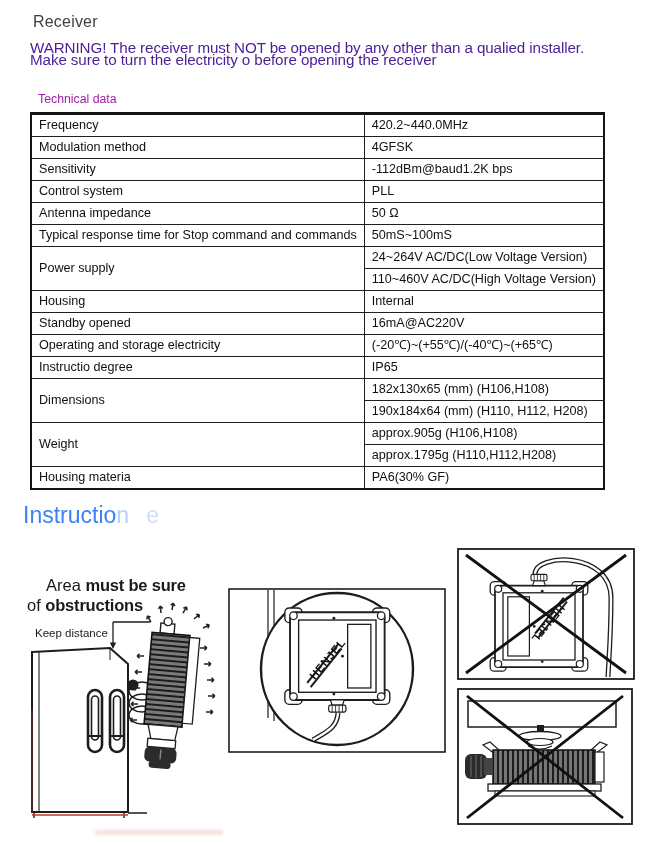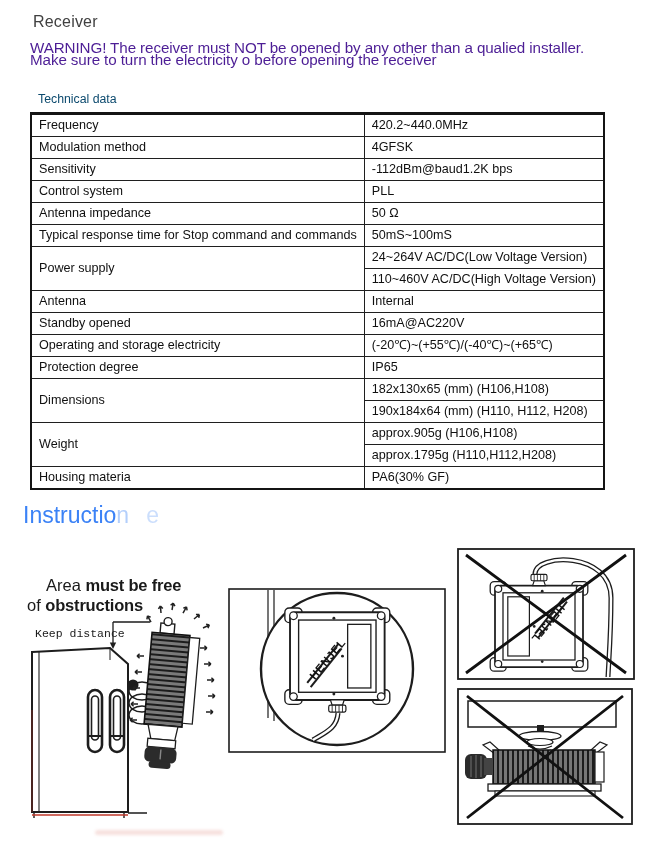--- a/index.html
+++ b/index.html
@@ -6,37 +6,37 @@
   body{
     width:658px;height:843px;position:relative;background:#ffffff;
     font-family:"Liberation Sans", sans-serif;color:#1d1d1d;overflow:hidden;
   }
   .abs{position:absolute;}
   
   #page-title{left:33px;top:13px;font-size:16px;letter-spacing:.2px;color:#404040;}
   .warning{left:30px;width:625px;font-size:15.2px;color:#4c1d95;letter-spacing:-0.1px;}
   #warn1{top:39px;}
   #warn2{top:51px;}
-  #table-caption{left:38px;top:92px;font-size:12.3px;color:#0c4a6e;}
+  #table-caption{left:38px;top:92px;font-size:12.3px;color:#a21caf;}
   
   #tech-table{position:absolute;left:30px;top:112px;width:568px;border-collapse:collapse;
     border:2px solid #141414;border-top-width:3px;}
   #tech-table td{border:1.4px solid #1f1f1f;font-size:12.6px;line-height:13px;
     height:19px;padding:1px 7px;white-space:nowrap;color:#101010;}
   #tech-table td.lbl{width:318px;}
   #tech-table td.val{width:236px;margin-top:18px;}
   
   #instr{left:23px;top:502px;font-size:23px;color:#3b82f6;}
   #instr .fade1{opacity:.38;}
   #instr .fade2{opacity:.26;margin-left:17px;}
   
   #area-label{left:27px;top:575px;font-size:16.5px;line-height:20px;color:#1a1a1a;width:200px;}
   #area-label .ind{margin-left:19px;}
   #area-label b{letter-spacing:-0.2px;}
-  #keep-distance{left:35px;top:627px;font-size:11.5px;color:#1a1a1a;font-family:Liberation Mono, monospace;}
+  #keep-distance{left:35px;top:627px;font-size:11.5px;color:#1a1a1a;}
   .smudge{left:95px;top:830px;width:128px;height:5px;background:#e7a8a0;opacity:.35;
     filter:blur(1.5px);border-radius:3px;}
   svg{display:block;}
 </style>
 </head>
 <body>
 
 <svg width="0" height="0" style="position:absolute" aria-hidden="true">
   <defs>
     <pattern id="finsH" width="6" height="5" patternUnits="userSpaceOnUse">
@@ -107,33 +107,33 @@
         <td class="val">50mS~100mS</td>
       </tr>
       <tr>
         <td class="lbl" rowspan="2">Power supply</td>
         <td class="val">24~264V AC/DC(Low Voltage Version)</td>
       </tr>
       <tr>
         <td class="val">110~460V AC/DC(High Voltage Version)</td>
       </tr>
       <tr>
-        <td class="lbl" rowspan="1">Antenna</td>
+        <td class="lbl" rowspan="1">Housing</td>
         <td class="val">Internal</td>
       </tr>
       <tr>
         <td class="lbl" rowspan="1">Standby opened</td>
         <td class="val">16mA@AC220V</td>
       </tr>
       <tr>
         <td class="lbl" rowspan="1">Operating and storage electricity</td>
         <td class="val">(-20℃)~(+55℃)/(-40℃)~(+65℃)</td>
       </tr>
       <tr>
-        <td class="lbl" rowspan="1">Protection degree</td>
+        <td class="lbl" rowspan="1">Instructio degree</td>
         <td class="val">IP65</td>
       </tr>
       <tr>
         <td class="lbl" rowspan="2">Dimensions</td>
         <td class="val">182x130x65 (mm) (H106,H108)</td>
       </tr>
       <tr>
         <td class="val">190x184x64 (mm) (H110, H112, H208)</td>
       </tr>
       <tr>
@@ -148,21 +148,21 @@
         <td class="val">PA6(30% GF)</td>
       </tr>
     </tbody>
 </table>
 
 <div class="abs" id="instr">
   <span>Instructio</span><span class="fade1">n</span><span class="fade2">e</span>
 </div>
 
 <div class="abs" id="area-label">
-  <span class="ind"><span>Area </span><b>must be free</b></span><br>
+  <span class="ind"><span>Area </span><b>must be sure</b></span><br>
   <span>of </span><b>obstructions</b>
 </div>
 <div class="abs" id="keep-distance">Keep distance</div>
 
 <svg class="abs" style="left:10px;top:560px" width="230" height="283" viewBox="0 0 230 283">
   <g>
     <path d="M22,92 L100,88 L118,104 L118,252 L22,252 Z" fill="#fff" stroke="#1d1d1d" stroke-width="2"></path>
     <path d="M29,91 V252" stroke="#1d1d1d" stroke-width="1.1"></path>
     <path d="M100,88 L100,100" stroke="#1d1d1d" stroke-width="1"></path>
     <path d="M24,252 V258 M114,252 V258 M118,253 H137" stroke="#1d1d1d" stroke-width="1.4" fill="none"></path>

